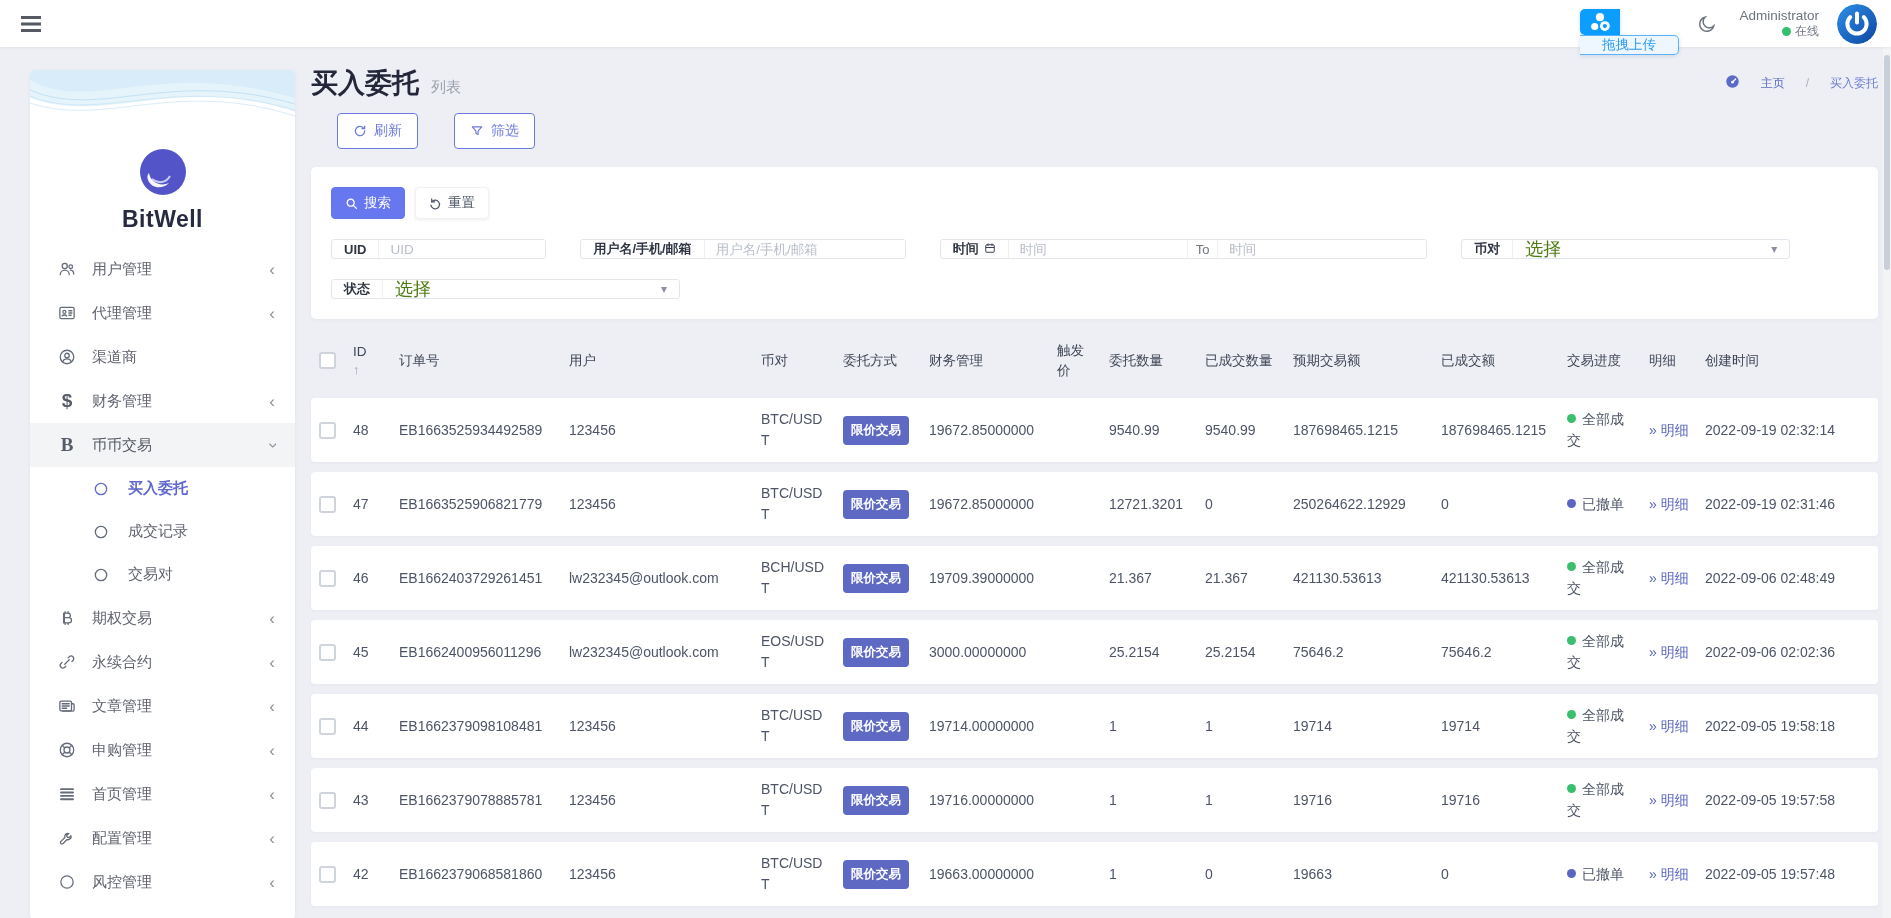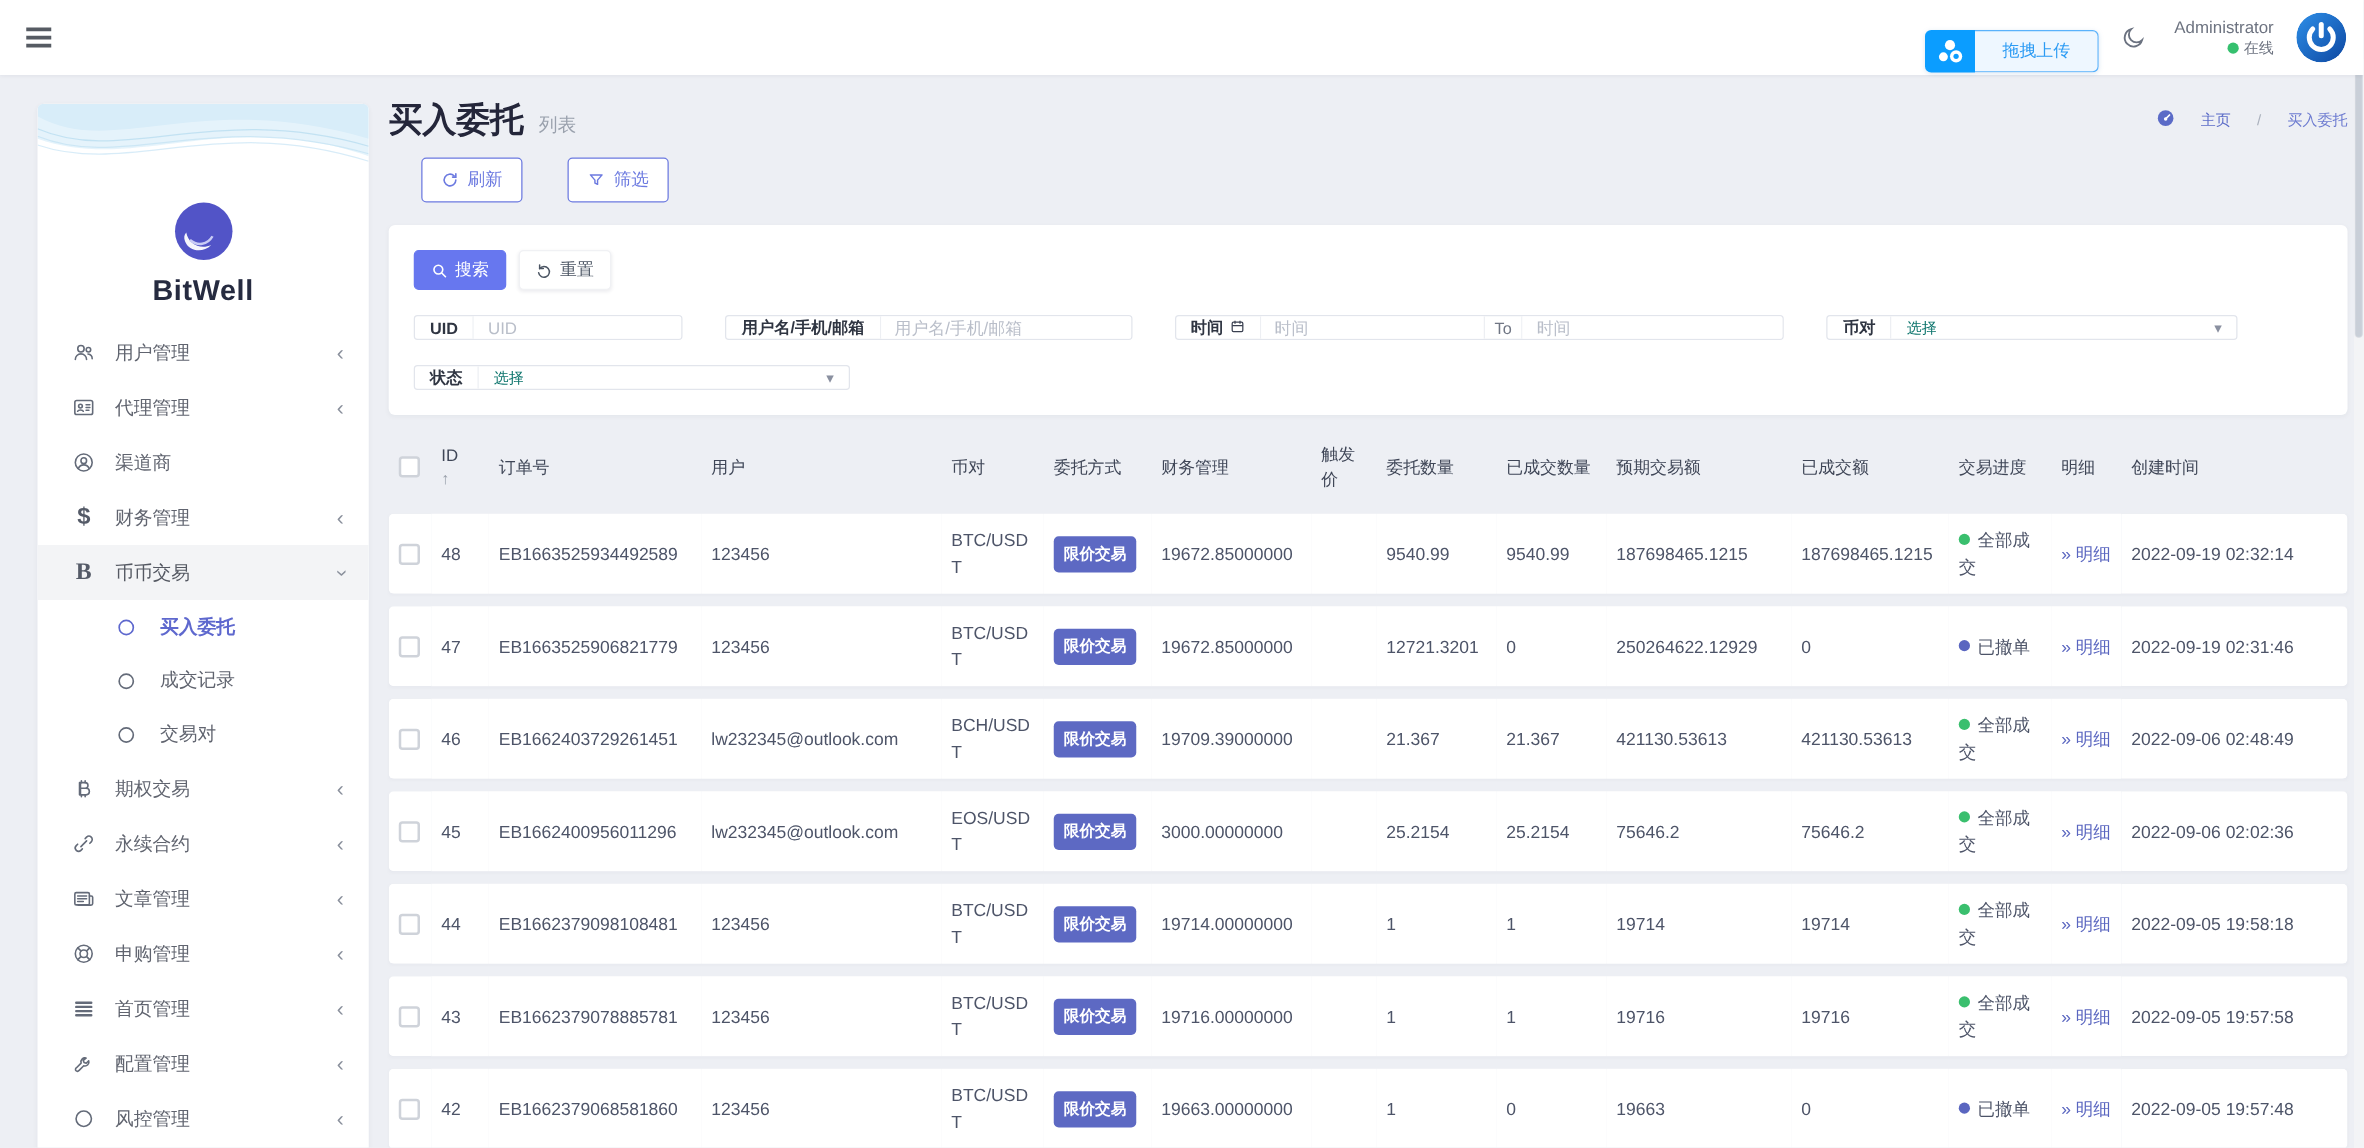--- a/index.html
+++ b/index.html
@@ -1,31 +1,31 @@
 <!DOCTYPE html>
 <html><head>
 <meta charset="utf-8">
 <style>
   * { margin:0; padding:0; box-sizing:border-box; }
   html,body { width:1891px; height:918px; overflow:hidden; }
   body { font-family:"Liberation Sans","DejaVu Sans",sans-serif; background:#edeff4; color:#4d5468; }
 
   
-  .topbar { position:relative; z-index:5; height:60px; background:#fff; display:flex; align-items:center; justify-content:space-between; padding:0 14px 0 16px; box-shadow:0 1px 3px rgba(30,40,60,.06); }
+  .topbar { position:relative; z-index:5; height:47px; background:#fff; display:flex; align-items:center; justify-content:space-between; padding:0 14px 0 16px; box-shadow:0 1px 3px rgba(30,40,60,.06); }
   .hamburger { width:30px; height:30px; display:flex; align-items:center; justify-content:center; cursor:pointer; }
   .topbar-right { display:flex; align-items:center; gap:18px; }
   .moon { width:28px; height:28px; display:flex; align-items:center; justify-content:center; cursor:pointer; }
   .admin { text-align:right; cursor:pointer; line-height:1.25; }
   .admin-name { font-size:13.5px; color:#6d7380; }
   .admin-status { font-size:12px; color:#6d7380; display:flex; align-items:center; justify-content:flex-end; gap:4px; }
   .dot-green { width:9px; height:9px; border-radius:50%; background:#35c06e; display:inline-block; }
   .avatar { width:40px; height:40px; border-radius:50%; overflow:hidden; cursor:pointer; flex:0 0 auto; }
 
   
-  .upload-widget { position:absolute; z-index:9; top:24px; right:212px; height:36px; display:flex; cursor:pointer; filter:drop-shadow(0 1px 2px rgba(0,80,160,.15)); }
+  .upload-widget { position:absolute; z-index:9; top:9px; right:212px; height:36px; display:flex; cursor:pointer; filter:drop-shadow(0 1px 2px rgba(0,80,160,.15));flex-direction:column; }
   .uw-icon { width:40px; height:34px; background:#0b9dff; border-radius:5px 0 0 5px; display:flex; align-items:center; justify-content:center; }
   .uw-btn { height:34px; padding:0 22px; background:#eef7ff; border:1px solid #5ab2fb; border-left:none; border-radius:0 5px 5px 0; color:#2b9bf4; font-size:13.5px; display:flex; align-items:center; }
 
   
   .layout { display:flex; align-items:flex-start; }
   .sidebar { position:relative; width:266px; margin:23px 0 0 30px; background:#fff; border-radius:5px; box-shadow:0 1px 4px rgba(30,40,60,.05); min-height:850px; overflow:hidden; }
   .wave { height:62px; width:100%; }
   .logo { display:flex; justify-content:center; margin-top:16px; }
   .brand { text-align:center; font-size:23px; font-weight:800; color:#262b40; letter-spacing:.5px; margin:10px 0 14px; cursor:pointer; }
   .nav { list-style:none; }
@@ -61,21 +61,21 @@
   .btn-primary { display:inline-flex; align-items:center; gap:6px; height:32px; padding:0 13px; background:#6777ef; border:1px solid #6777ef; border-radius:4px; color:#fff; font-size:13.5px; cursor:pointer; font-family:inherit; }
   .btn-light { display:inline-flex; align-items:center; gap:6px; height:32px; padding:0 13px; background:#fff; border:1px solid #f0f1f4; border-radius:4px; color:#4b5563; font-size:13.5px; cursor:pointer; box-shadow:0 1px 3px rgba(20,30,60,.08); font-family:inherit; }
 
   .fc-row { display:flex; margin-top:20px; gap:34px; flex-wrap:nowrap; }
   .filter-group { display:inline-flex; align-items:stretch; height:20px; border:1px solid #e2e5ec; border-radius:3px; background:#fff; overflow:hidden; }
   .fg-label { display:flex; align-items:center; gap:5px; padding:0 12px; font-weight:700; font-size:13px; color:#2f3542; border-right:1px solid #edeff3; white-space:nowrap; }
   .fg-input { border:none; outline:none; padding:0 11px; font-size:13.5px; color:#495060; font-family:inherit; }
   .fg-input::placeholder { color:#b9bec9; }
   .fg-to { display:flex; align-items:center; padding:0 8px; font-size:13px; color:#707684; border-left:1px solid #edeff3; border-right:1px solid #edeff3; }
   .fg-select { display:flex; align-items:center; justify-content:space-between; padding:0 12px; cursor:pointer; }
-  .fg-select .ph { font-size:12px; color:#0f766e;font-family:Liberation Serif, serif; }
+  .fg-select .ph { font-size:18px; color:#4d7c0f;font-family:Liberation Serif, serif; }
   .caret { color:#8a90a0; font-size:12px; margin-left:10px; }
   .w-uid { width:166px; } .w-user { width:200px; } .w-t1 { width:178px; } .w-t2 { width:208px; }
   .w-pair { width:276px; } .w-status { width:296px; }
 
   
   table.grid { width:100%; table-layout:fixed; border-collapse:separate; border-spacing:0 10px; margin-top:0; }
   thead th { text-align:left; font-weight:500; font-size:13.5px; color:#3f4657; padding:12px 8px 8px; vertical-align:middle; line-height:1.45; }
   tbody tr { background:#fff; box-shadow:0 1px 3px rgba(20,30,60,.03); }
   tbody td { padding:11px 8px; font-size:14px; color:#4d5468; vertical-align:middle; line-height:1.5; word-wrap:break-word; }
   tbody td:first-child { border-radius:4px 0 0 4px; }

